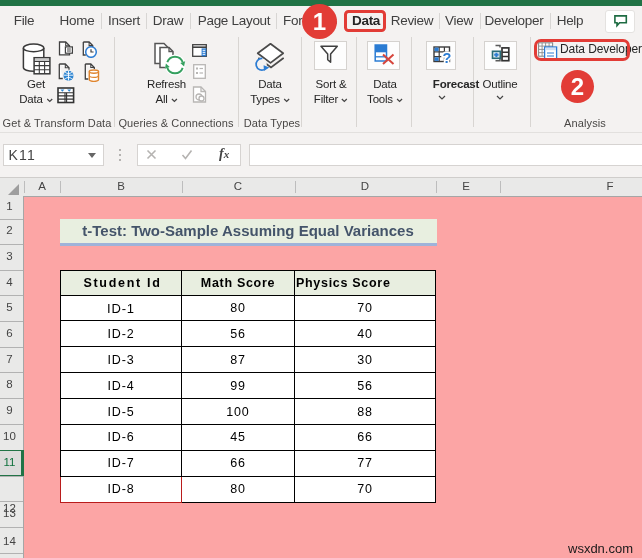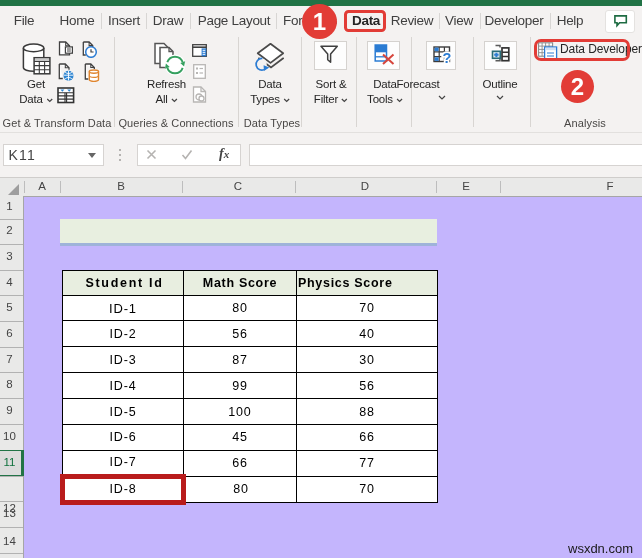--- a/index.html
+++ b/index.html
@@ -1,17 +1,17 @@
 <!DOCTYPE html>
 <html><head>
 <meta charset="utf-8">
 <style>
   html,body{margin:0;padding:0;}
   #stage{position:relative;width:642px;height:558px;overflow:hidden;
-    font-family:"Liberation Sans",sans-serif;background:#c4b5fd;}
+    font-family:"Liberation Sans",sans-serif;background:#fca5a5;}
   .abs{position:absolute;}
   .ctr{position:absolute;transform:translateX(-50%);white-space:nowrap;}
   
   #greenbar{left:0;top:0;width:642px;height:6px;background:#217346;}
   
   #menubar{left:0;top:6px;width:642px;height:27px;background:#f4f2f1;}
   .mitem{top:13px;font-size:13.5px;color:#404040;letter-spacing:-0.3px;}
   .msep{top:13px;width:1px;height:16px;background:#d8d6d4;}
   
   #ribbon{left:0;top:33px;width:642px;height:99px;background:#f4f2f1;border-bottom:1px solid #e2e0de;}
@@ -107,21 +107,21 @@
         <path d="M1 1 l2.5 2.5 L6 1" fill="none" stroke="#444" stroke-width="1.2"></path>
       </svg></span>
   <span class="ctr btxt" style="left:331px;top:78px;">Sort &amp;</span>
   <span class="ctr btxt" style="left:331px;top:93px;">Filter <svg width="7" height="5" viewBox="0 0 7 5">
         <path d="M1 1 l2.5 2.5 L6 1" fill="none" stroke="#444" stroke-width="1.2"></path>
       </svg></span>
   <span class="ctr btxt" style="left:385px;top:78px;">Data</span>
   <span class="ctr btxt" style="left:385px;top:93px;">Tools <svg width="7" height="5" viewBox="0 0 7 5">
         <path d="M1 1 l2.5 2.5 L6 1" fill="none" stroke="#444" stroke-width="1.2"></path>
       </svg></span>
-  <span class="ctr btxt" style="left:418px;top:78px;">Forecast</span>
+  <span class="ctr btxt" style="left:456px;top:78px;font-weight:bold;">Forecast</span>
   <svg class="abs" style="left:438px;top:95px;" width="8" height="6" viewBox="0 0 8 6">
       <path d="M1 1 l3 3 L7 1" fill="none" stroke="#444" stroke-width="1.2"></path>
     </svg>
   <span class="ctr btxt" style="left:500px;top:78px;">Outline</span>
   <svg class="abs" style="left:496px;top:95px;" width="8" height="6" viewBox="0 0 8 6">
       <path d="M1 1 l3 3 L7 1" fill="none" stroke="#444" stroke-width="1.2"></path>
     </svg>
   <span class="abs" style="left:560px;top:42px;font-size:12px;color:#262626;letter-spacing:-0.1px;">Data Developer</span>
 
   <div class="bbox" style="left:313.5px;top:41px;"></div>
@@ -289,20 +289,21 @@
   <div class="rnum" style="top:429.95px;">10</div>
   <div class="abs" style="left:0;top:449.7px;width:23px;height:25.900000000000034px;background:#dcdcdc;border-top:1px solid #217346;border-bottom:1px solid #217346;box-sizing:border-box;"></div>
   <div class="abs" style="left:21px;top:449.7px;width:3px;height:25.900000000000034px;background:#217346;"></div>
   <div class="rnum" style="top:455.65px;color:#0e703c;">11</div>
   <div class="rnum" style="top:502px;">12</div>
   <div class="rnum" style="top:506.95000000000005px;">13</div>
   <div class="rnum" style="top:535.4px;">14</div>
 
   <div class="abs" style="left:60px;top:219px;width:377px;height:24px;background:#e8efe0;"></div>
   <div class="abs" style="left:60px;top:243px;width:377px;height:3px;background:#9fb3d9;"></div>
+  <span class="ctr" style="left:248px;top:222px;font-size:15px;font-weight:bold;color:#44546a;letter-spacing:0px;">t-Test: Two-Sample Assuming Equal Variances</span>
 
   <table style="position:absolute;left:60px;top:270px;border-collapse:collapse;table-layout:fixed;font-family:'Liberation Sans',sans-serif;">
   <colgroup>
         <col style="width:121px;">
         <col style="width:113px;">
         <col style="width:141px;">
       </colgroup>
   <tbody>
         <tr style="height:24.6px;background:#e8eee0;">
           <td style="border:1px solid #000;text-align:center;font-weight:bold;font-size:12.5px;letter-spacing:1.7px;text-indent:3px;">Student Id</td>
@@ -338,21 +339,21 @@
           <td style="border:1px solid #000;text-align:center;font-size:12.5px;letter-spacing:0.8px;">ID-6</td>
           <td style="border:1px solid #000;text-align:center;font-size:12.5px;letter-spacing:0.8px;">45</td>
           <td style="border:1px solid #000;text-align:center;font-size:12.5px;letter-spacing:0.8px;">66</td>
         </tr>
   <tr style="height:25.9px;background:#fff;">
           <td style="border:1px solid #000;text-align:center;font-size:12.5px;letter-spacing:0.8px;">ID-7</td>
           <td style="border:1px solid #000;text-align:center;font-size:12.5px;letter-spacing:0.8px;">66</td>
           <td style="border:1px solid #000;text-align:center;font-size:12.5px;letter-spacing:0.8px;">77</td>
         </tr>
   <tr style="height:25.9px;background:#fff;">
-          <td style="border:5px solid #b91c1c;text-align:center;font-size:12.5px;letter-spacing:0.8px;">ID-8</td>
+          <td style="border:1px solid #b91c1c;text-align:center;font-size:12.5px;letter-spacing:0.8px;">ID-8</td>
           <td style="border:1px solid #000;text-align:center;font-size:12.5px;letter-spacing:0.8px;">80</td>
           <td style="border:1px solid #000;text-align:center;font-size:12.5px;letter-spacing:0.8px;">70</td>
         </tr>
   </tbody>
     </table>
 
   <div class="redcirc" style="left:302px;top:4px;width:35px;height:35px;font-size:24px;line-height:35px;">1</div>
   <div class="redcirc" style="left:561px;top:70px;width:33px;height:33px;font-size:24px;line-height:33px;">2</div>
   <div class="redbox" style="left:344px;top:10px;width:36px;height:16px;border-radius:4.5px;"></div>
   <div class="redbox" style="left:534px;top:39px;width:90px;height:16px;"></div>

